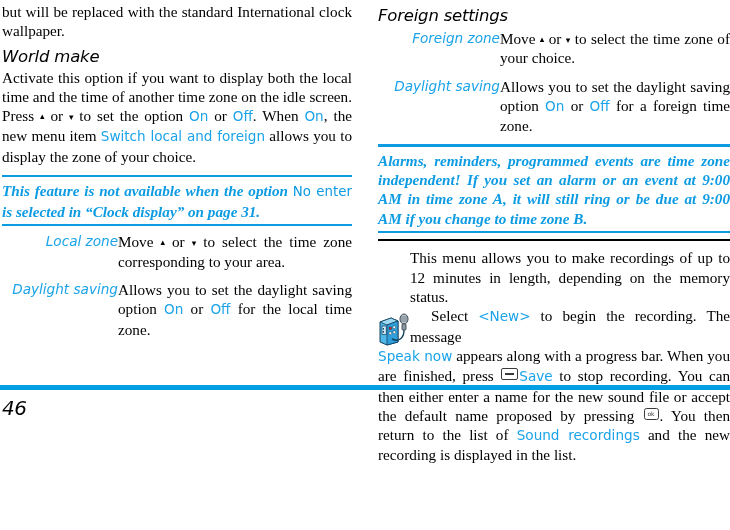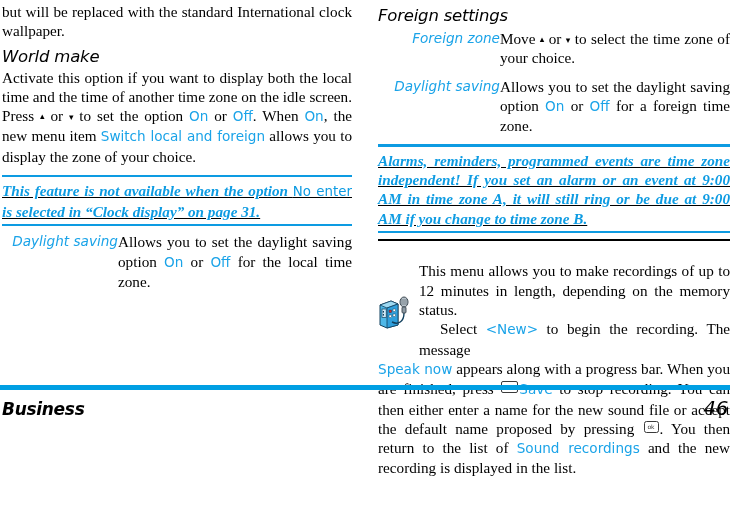--- a/index.html
+++ b/index.html
@@ -74,21 +74,20 @@
   }
   .blue-i {
     color: #1AA3E8;
     font-family: "DejaVu Sans", sans-serif;
     font-size: 13.6px;
   }
 
   
   .note {
     margin: 9px 0 6px 0;
-    text-decoration: underline;
   }
   .note .rule {
     height: 2.4px;
     background: #0D9BE2;
   }
   .note .rule.top { margin-bottom: 4px; }
   .note .rule.bottom { margin-top: 3px; }
   .note p {
     margin: 0;
     font-family: "Liberation Serif", serif;
@@ -144,23 +143,22 @@
     line-height: 1;
     vertical-align: 2px;
     color: #000000;
     font-family: "DejaVu Sans", sans-serif;
   }
   .arrow.down { vertical-align: 1px; }
 
   
   .icon-block {
     display: flex;
-    align-items: center;
-    gap: 9px;
-    margin-top: 20px;
+    align-items: flex-end;
+    margin-top: 7px;
   }
   .icon-block .icon {
     flex: 0 0 auto;
     width: 32px;
     height: 34px;
     margin-top: 3px;
   }
   .icon-block .icon-text {
     flex: 1 1 auto;
   }
@@ -260,20 +258,24 @@
 
       <div class="note">
         <div class="rule top"></div>
         <p><span>This feature is not available when the option </span><span class="plain">No enter</span><span> is selected in “Clock display” on page 31.</span></p>
         <div class="rule bottom"></div>
       </div>
 
 
       <table class="deftable">
         <tbody>
+        <tr>
+          <td class="term">Local zone</td>
+          <td class="def"><span>Move </span><span class="arrow">▴</span><span> or </span><span class="arrow down">▾</span><span> to select the time zone corresponding to your area.</span></td>
+        </tr>
         <tr>
           <td class="term">Daylight saving</td>
           <td class="def last"><span>Allows you to set the daylight saving option </span><span class="blue-i">On</span><span> or </span><span class="blue-i">Off</span><span> for the local time zone.</span></td>
         </tr>
       </tbody>
         </table>
 
     </div>
 
     <div class="col col-right">
@@ -334,18 +336,17 @@
       </div>
 
       <p class="body"><span class="blue-i">Speak now</span><span> appears along with a progress bar. When you are finished, press </span><span class="softkey"></span><span class="blue-i">Save</span><span> to stop recording. You can then either enter a name for the new sound file or accept the default name proposed by pressing </span><span class="okkey">ok</span><span>. You then return to the list of </span><span class="blue-i">Sound recordings</span><span> and the new recording is displayed in the list.</span></p>
 
     </div>
   </div>
 
   <div class="footer">
     <div class="bar"></div>
     <div class="row">
-      <div class="chapter">Business</div>
       <div class="pagenum">46</div>
     </div>
   </div>
 
 </div>
 
 </body></html>

